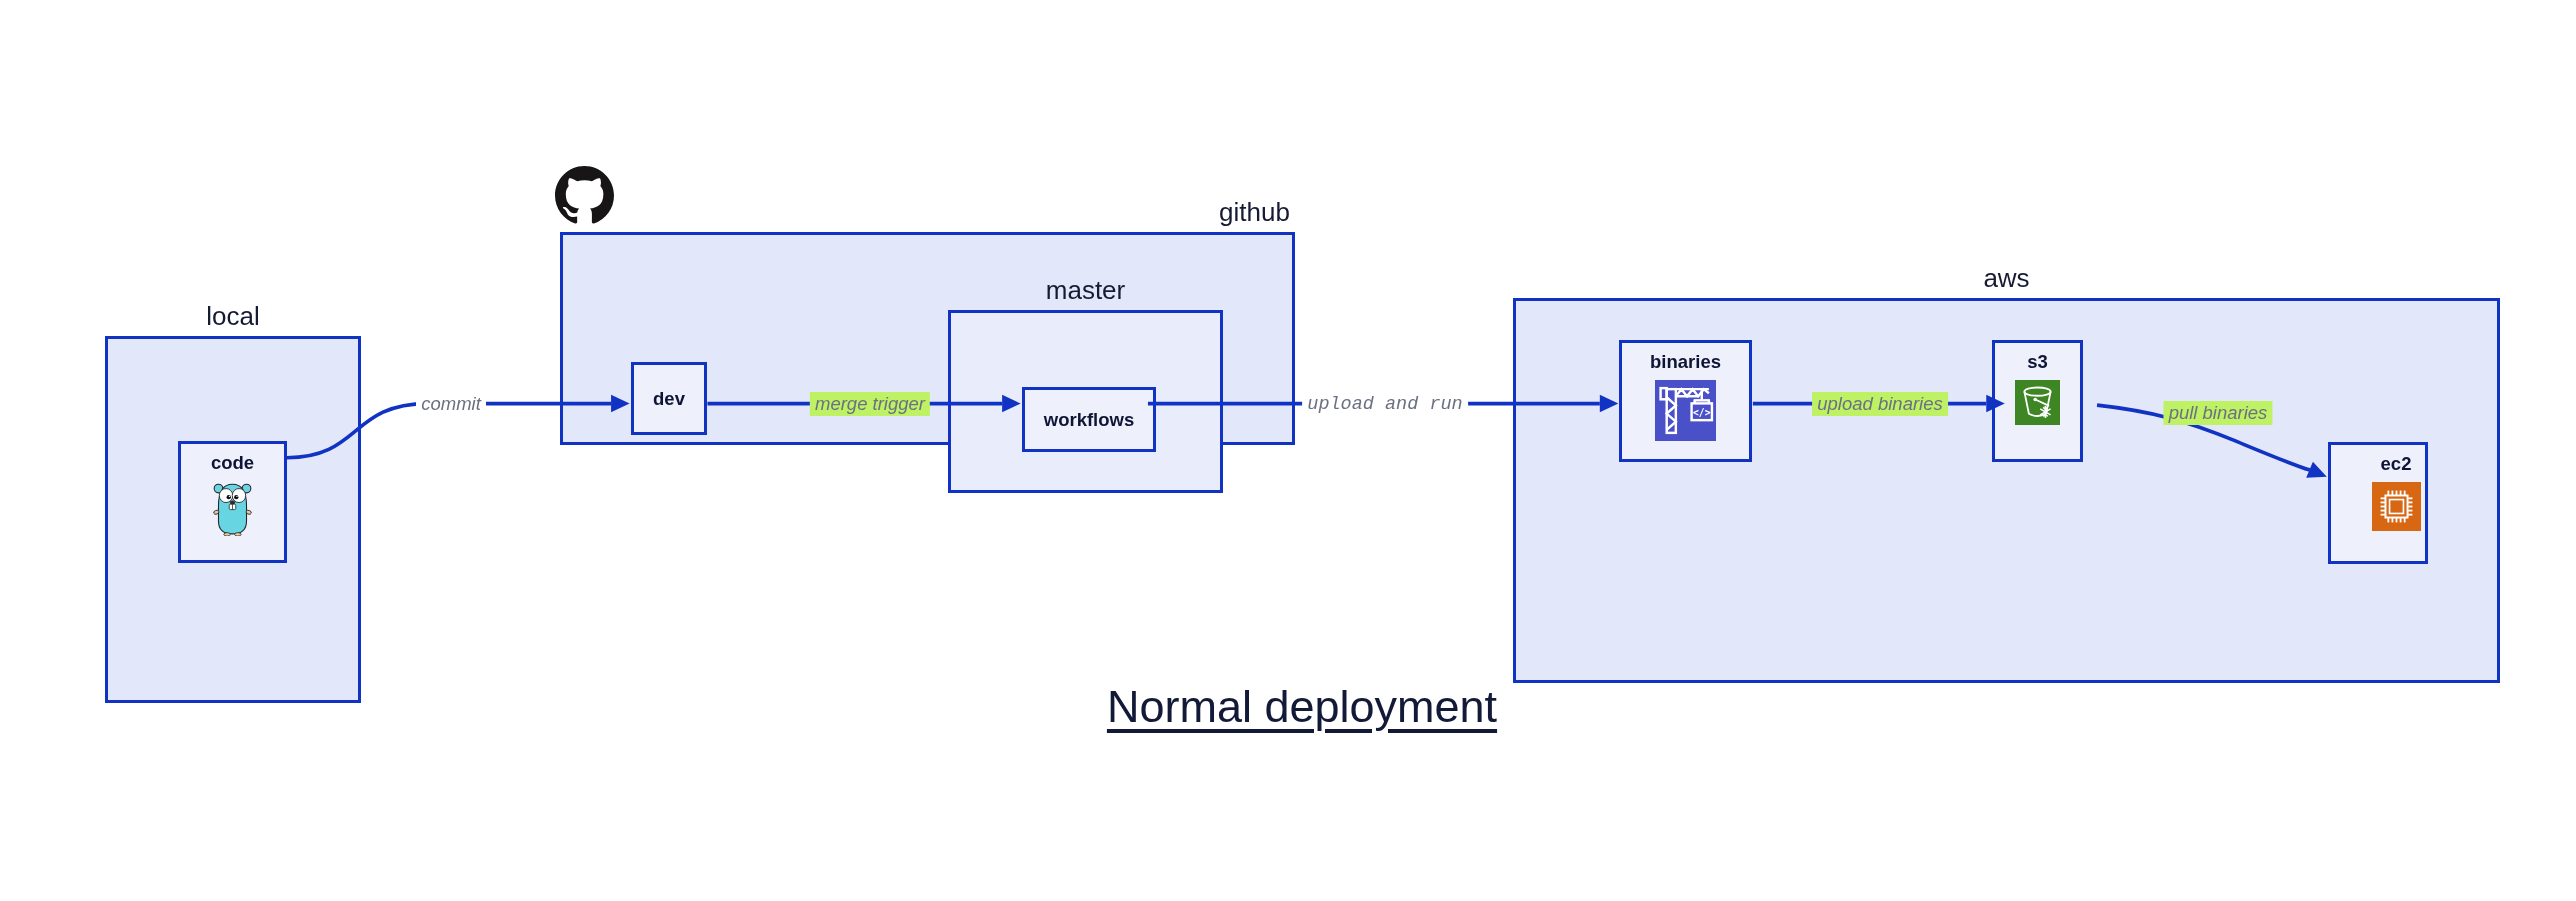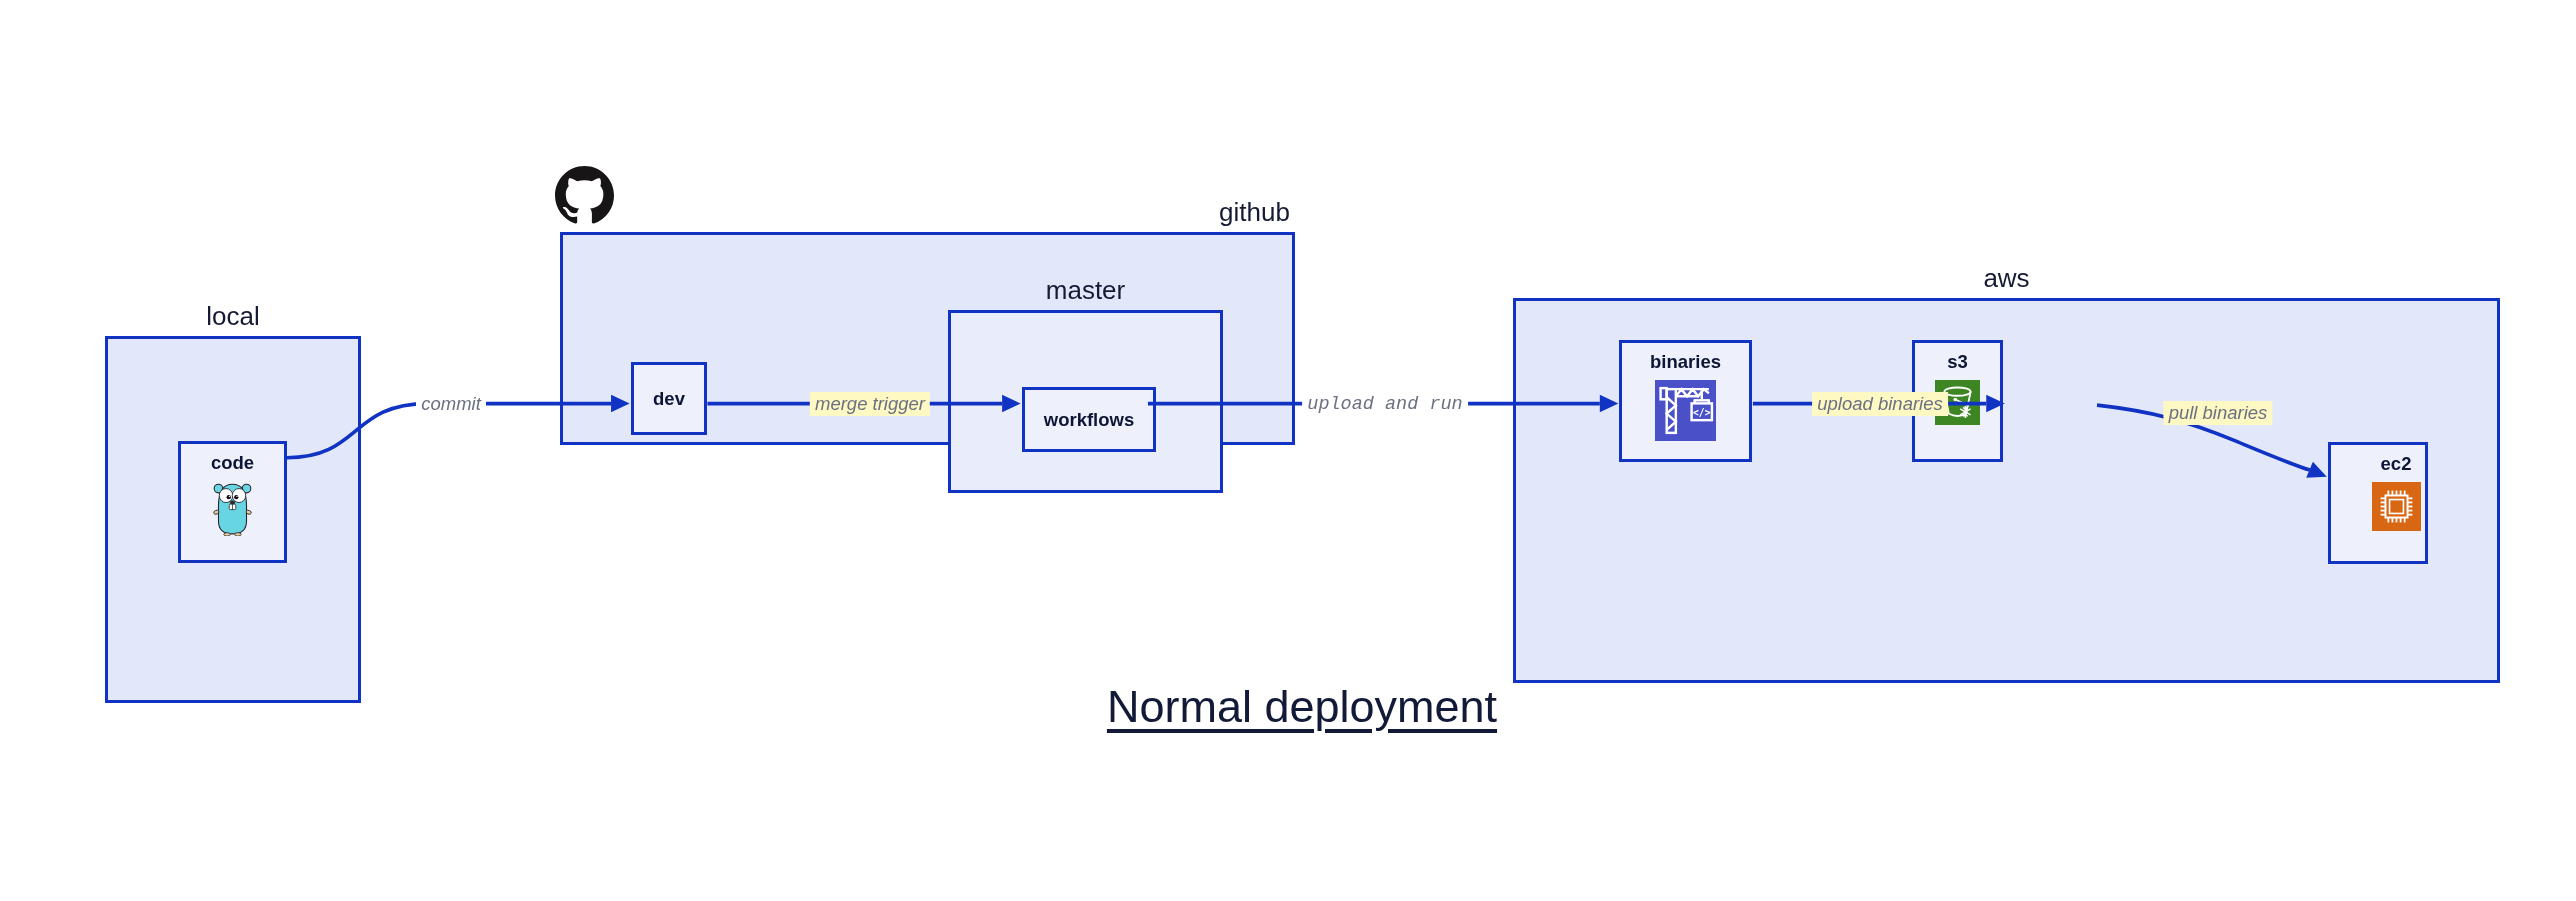--- a/index.html
+++ b/index.html
@@ -21,21 +21,21 @@
   .node.center-label{justify-content:center;}
   .node.center-label .node-label{margin-top:0;}
   .icon-tile{margin-top:7.2px;display:block;}
   
   #wires{position:absolute;left:0;top:0;z-index:4;pointer-events:none;}
   .edge-label{
     position:absolute;transform:translate(-50%,-50%);z-index:5;
     font-size:18.5px;font-style:italic;color:#6b7082;white-space:nowrap;padding:1px 5.2px;
   }
   .bg-white{background:#ffffff;}
-  .bg-ctn{background:#fef9c3;}
+  .bg-ctn{background:#bef264;}
   
   #github-logo{position:absolute;z-index:6;}
   #diagram-title{
     position:absolute;left:1302px;top:681px;transform:translateX(-50%);z-index:1;
     font-size:45px;font-weight:400;color:#131a38;white-space:nowrap;
     text-decoration:underline;text-decoration-thickness:3.6px;text-underline-offset:7.2px;
   }
 </style>
 </head>
 <body>
@@ -101,21 +101,21 @@
         <path d="M20.5 16 L42.5 16"></path>
         <path d="M46 9 L46 19"></path>
         <path d="M38 20 L54 20"></path>
         <path d="M39 20 L39 23 M53 20 L53 23"></path>
         <rect x="36" y="23" width="20" height="16.5"></rect>
       </g>
       <text x="46" y="35" text-anchor="middle" font-family="DejaVu Sans Mono, monospace" font-size="9.5" font-weight="bold" fill="#ffffff">&lt;/&gt;</text>
     </svg>
   </div>
 
-  <div class="box node" style="left:1912px;top:340px;width:91px;height:122px;">
+  <div class="box node" style="left:1992px;top:340px;width:91px;height:122px;">
     <div class="node-label">s3</div>
     <svg class="icon-tile" width="45" height="45" viewBox="0 0 60 60">
       <rect x="0" y="0" width="60" height="60" fill="#3e8624"></rect>
       <g stroke="#ffffff" stroke-width="2.4" fill="none">
         <ellipse cx="30" cy="15.5" rx="17.5" ry="5.5"></ellipse>
         <path d="M12.5 15.5 L18.5 45 Q30 51 41.5 45 L47.5 15.5"></path>
         <line x1="27" y1="26" x2="45.5" y2="34.5"></line>
       </g>
       <circle cx="27" cy="26" r="2.4" fill="#ffffff"></circle>
       <g stroke="#ffffff" stroke-width="2.2" fill="none">

